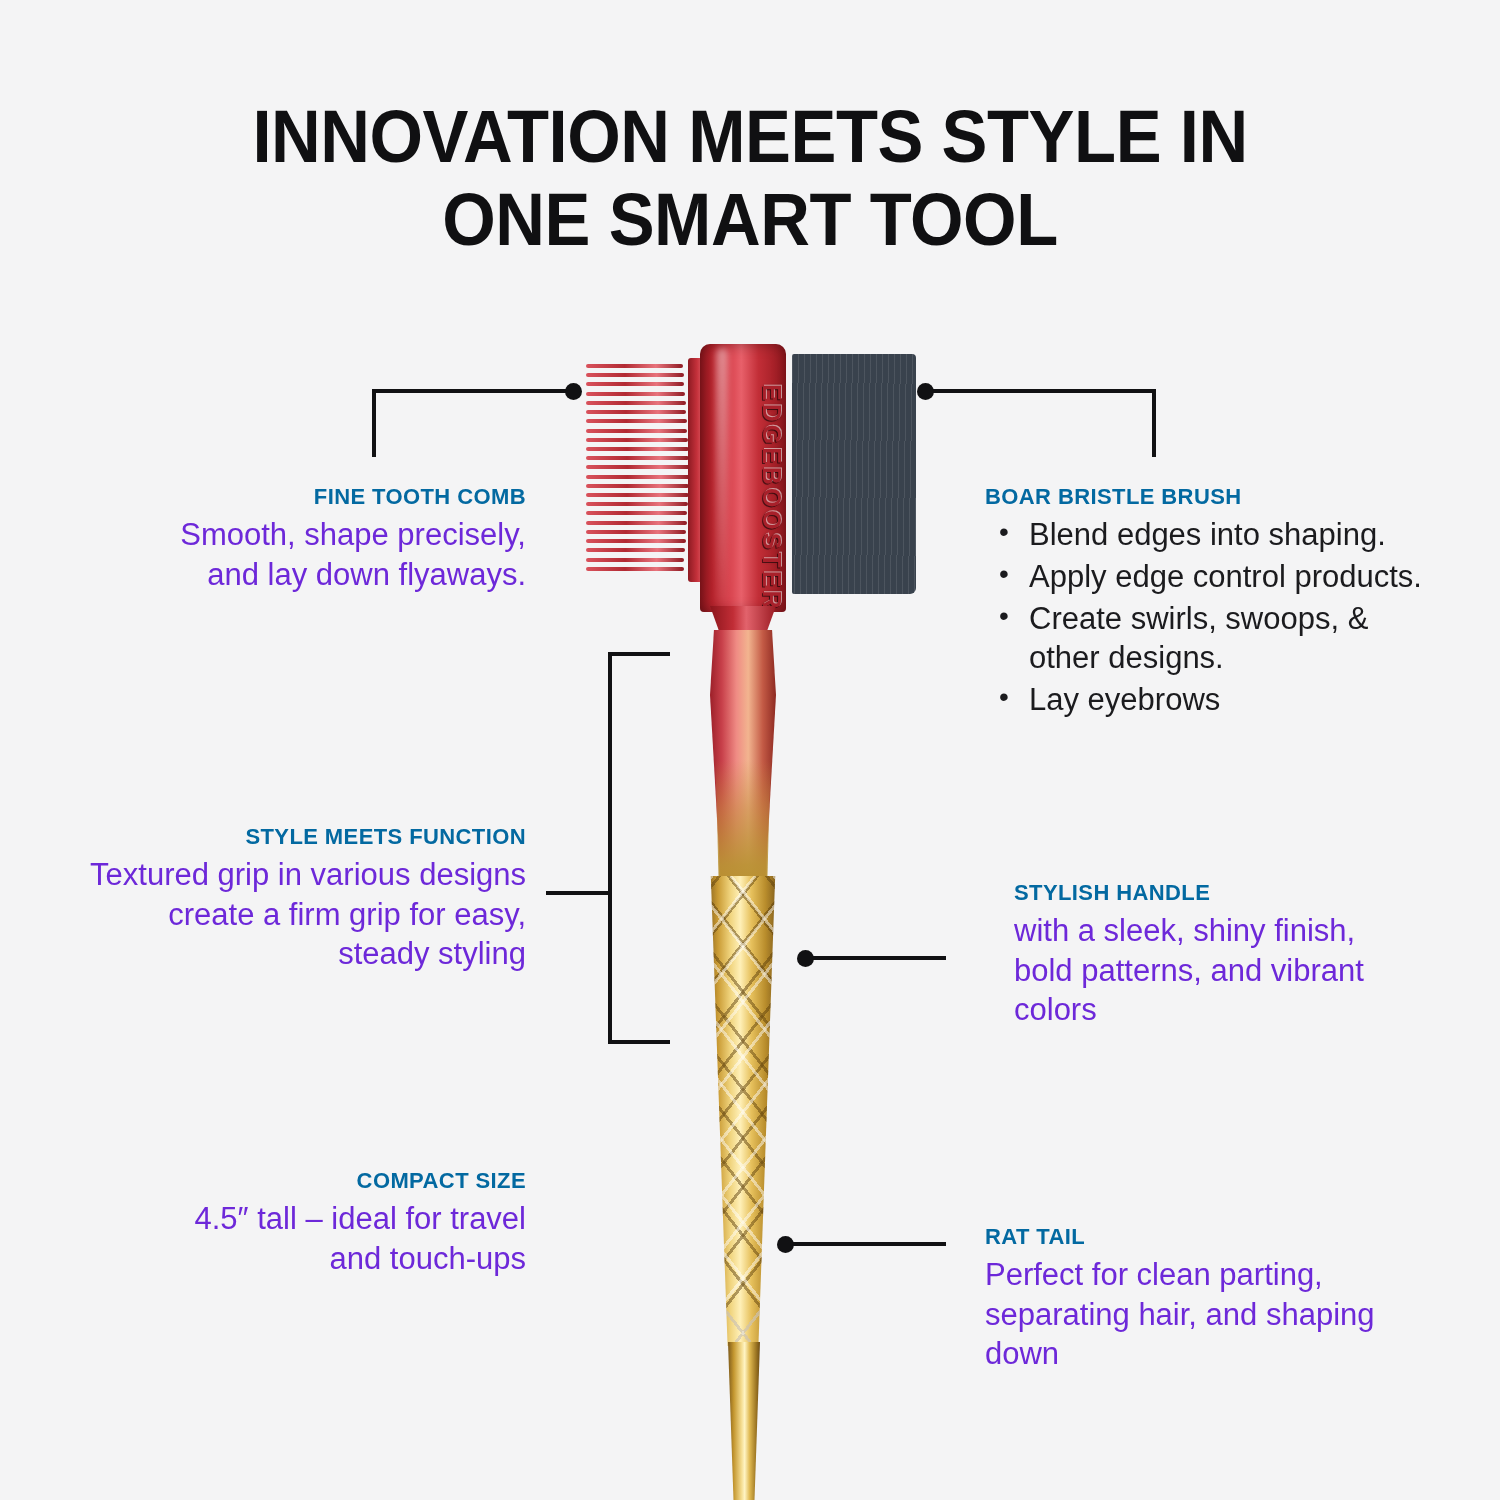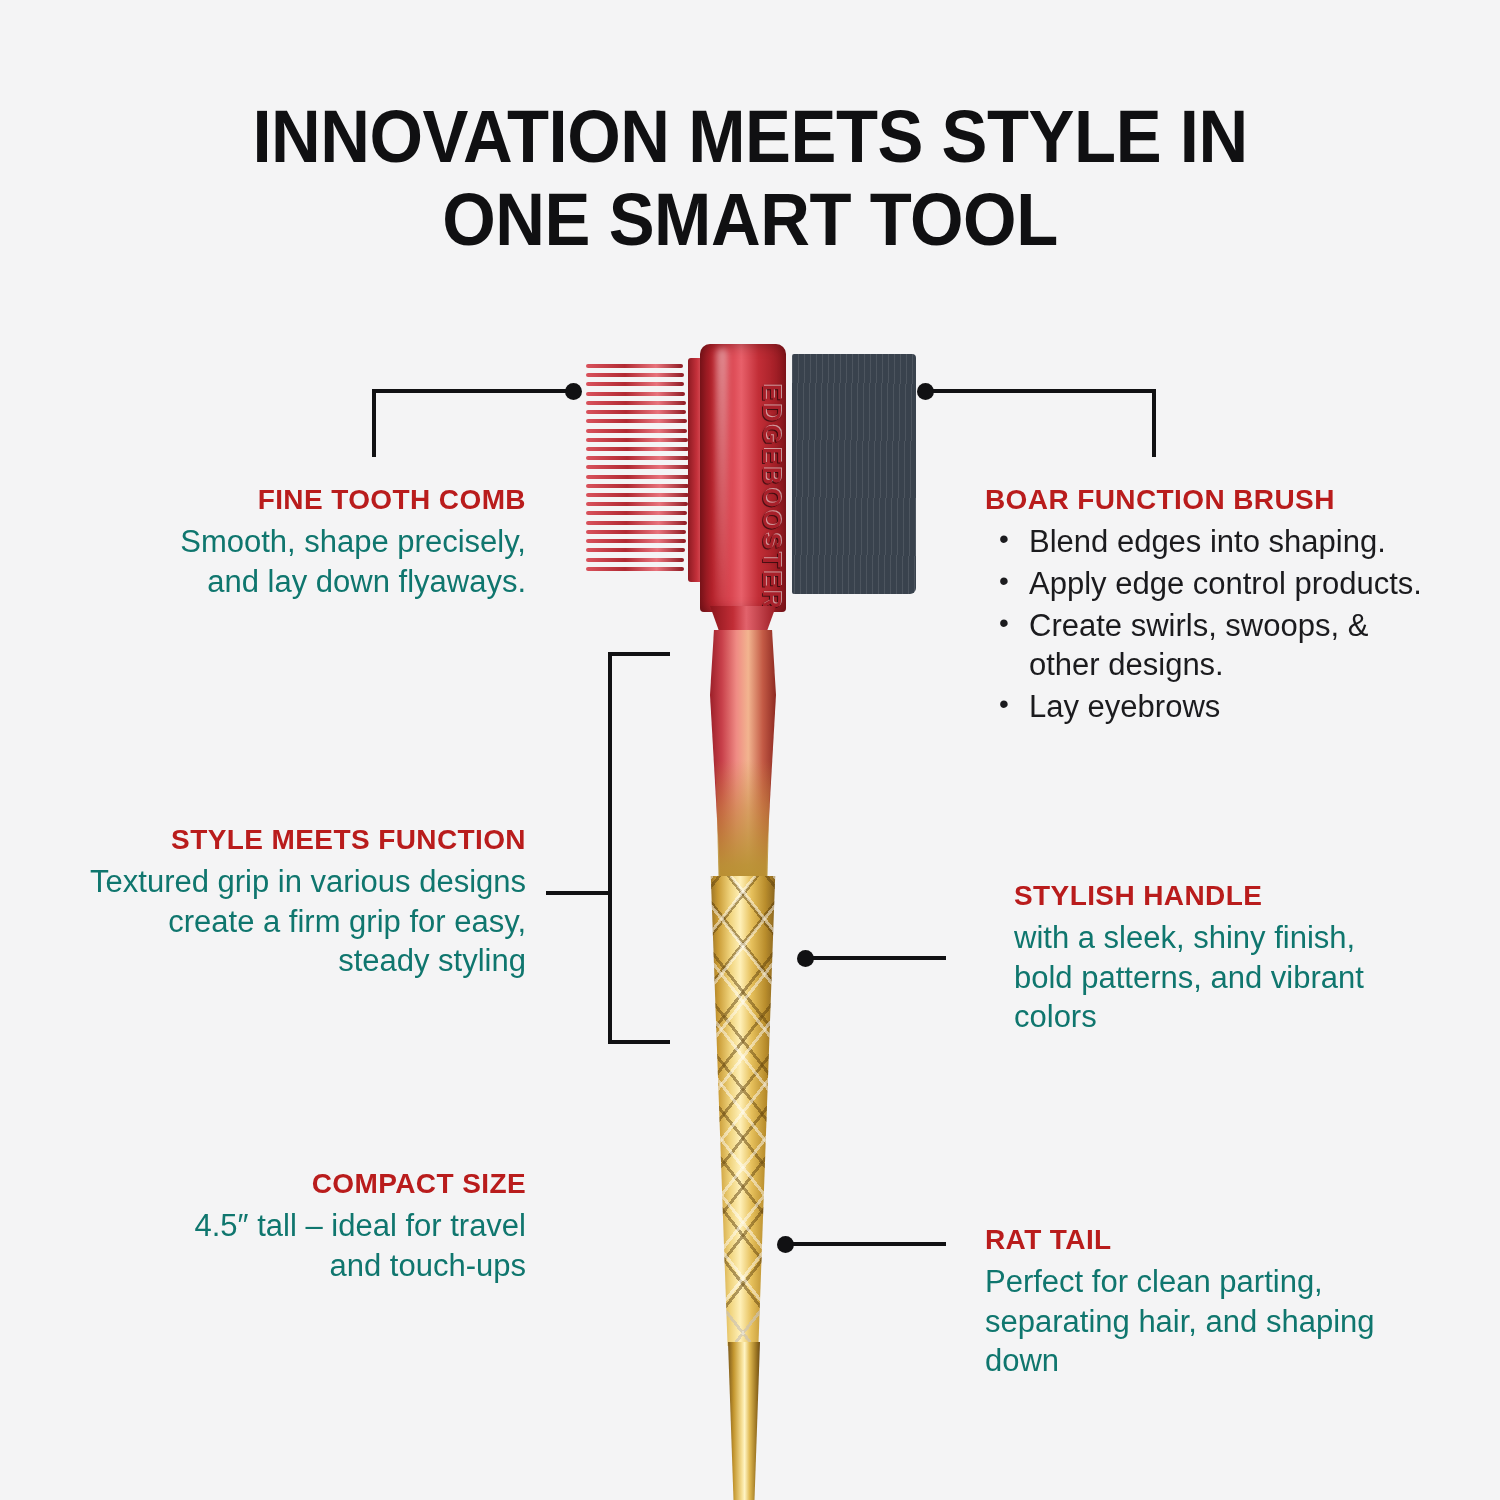--- a/index.html
+++ b/index.html
@@ -23,32 +23,32 @@
     letter-spacing:-0.5px;
     transform:scaleX(0.93);
     color:#101012;
   }
   .headline span{display:block;}
 
   
   .callout{position:absolute;}
   .callout h3{
     margin:0 0 6px 0;
-    font-size:28px;
+    font-size:22px;
     font-weight:700;
     letter-spacing:0.4px;
     line-height:1.15;
-    color:#b91c1c;
+    color:#0369a1;
   }
   .callout p{
     margin:0;
     font-size:31px;
     line-height:1.27;
     font-weight:400;
-    color:#0f766e;
+    color:#6d28d9;
   }
   .align-right{text-align:right;}
   .align-left{text-align:left;}
 
   ul.bullets{
     margin:0;
     padding:0;
     list-style:none;
   }
   ul.bullets li{
@@ -355,21 +355,21 @@
     <h3>STYLE MEETS FUNCTION</h3>
     <p>Textured grip in various designs create a firm grip for easy, steady styling</p>
   </div>
 
   <div class="callout align-right" id="cb-compact">
     <h3>COMPACT SIZE</h3>
     <p>4.5″ tall – ideal for travel and touch-ups</p>
   </div>
 
   <div class="callout align-left" id="cb-boar">
-    <h3>BOAR FUNCTION BRUSH</h3>
+    <h3>BOAR BRISTLE BRUSH</h3>
     <ul class="bullets" id="boar-bullets">
         <li>Blend edges into shaping.</li>
         <li>Apply edge control products.</li>
         <li>Create swirls, swoops, &amp; other designs.</li>
         <li>Lay eyebrows</li>
       </ul>
   </div>
 
   <div class="callout align-left" id="cb-handle">
     <h3>STYLISH HANDLE</h3>

